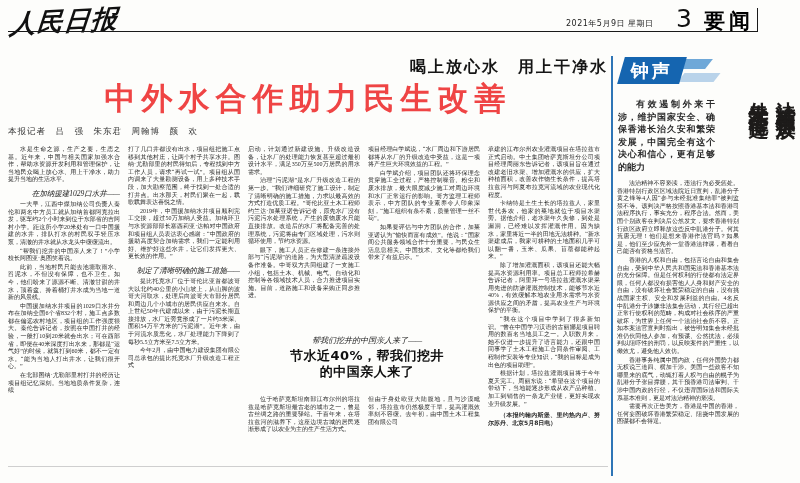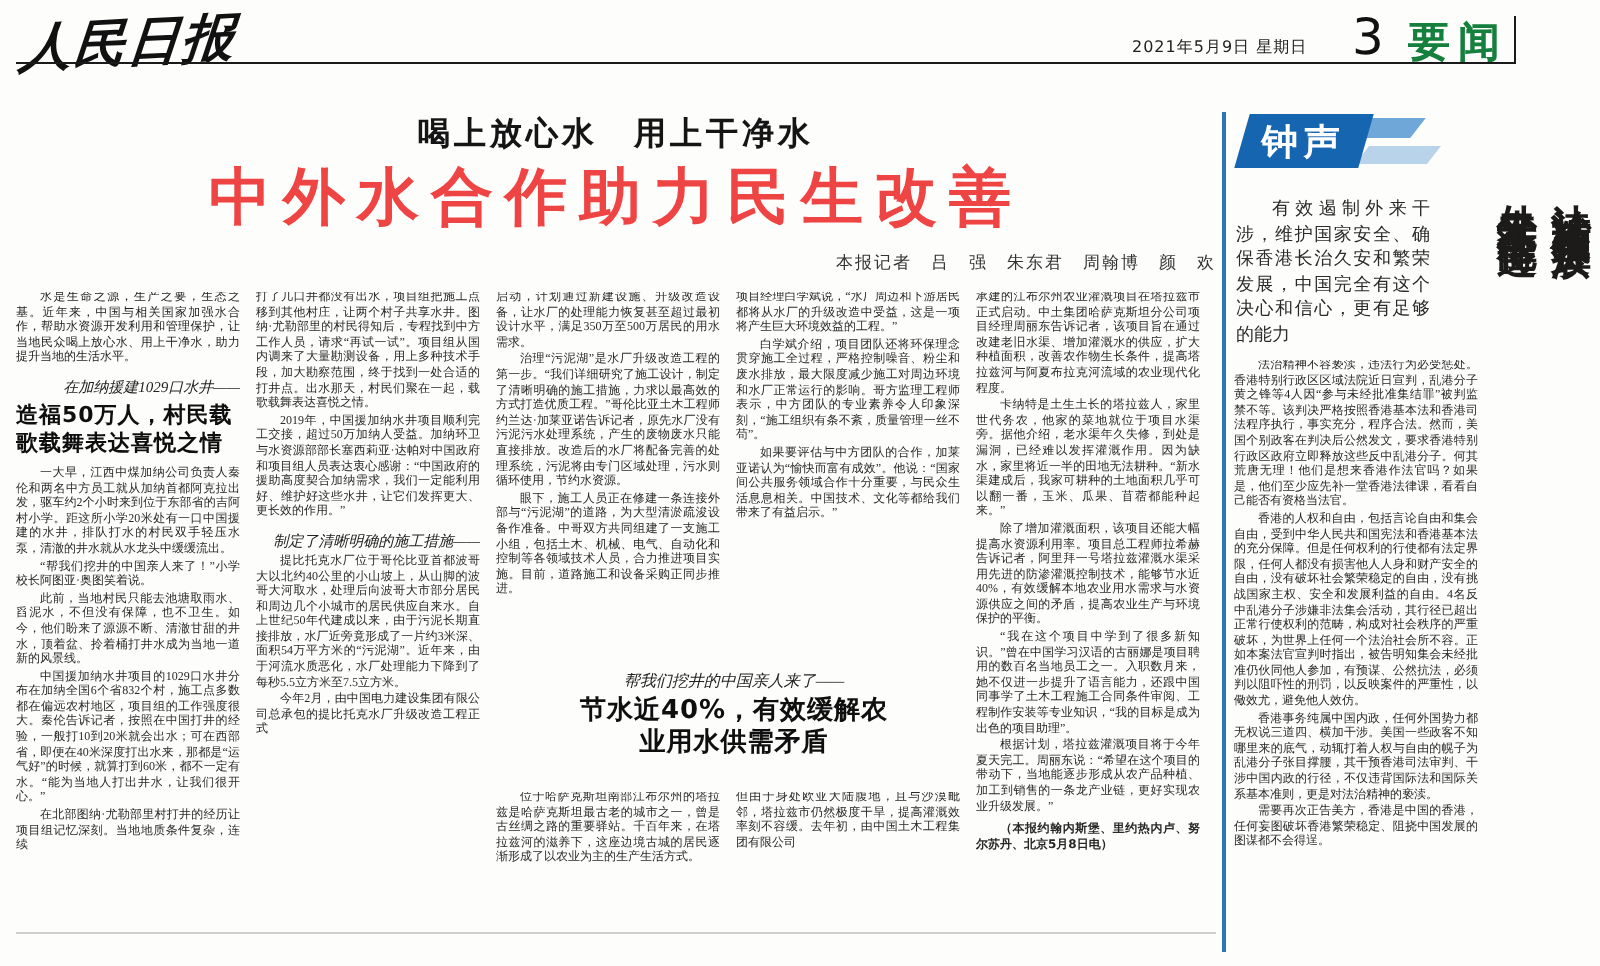--- a/index.html
+++ b/index.html
@@ -5,31 +5,31 @@
   html,body{margin:0;padding:0;}
   body{width:800px;height:483px;position:relative;background:#fdfdfb;overflow:hidden;
        font-family:"Liberation Serif","DejaVu Serif",serif;color:#2b2b2b;}
   .abs{position:absolute;}
 
   
   .masthead{left:10px;top:4px;font-family:"DejaVu Serif",serif;font-style:italic;font-weight:bold;
             font-size:26px;color:#111;transform:rotate(-3deg) skewX(-8deg);letter-spacing:1px;}
   .m-date{left:566px;top:18px;font-size:8px;color:#222;letter-spacing:0.5px;font-family:"DejaVu Sans",sans-serif;}
   .m-num{left:676px;top:4px;font-size:25px;color:#111;font-family:"DejaVu Sans",sans-serif;}
-  .m-sec{left:704px;top:7px;font-size:21px;font-weight:bold;letter-spacing:4px;color:#15803d;
+  .m-sec{left:704px;top:7px;font-size:21px;font-weight:bold;letter-spacing:4px;color:#000000;
          font-family:"DejaVu Sans",sans-serif;}
   .h-rule{left:8px;top:31px;width:749px;height:1px;background:#1a1a1a;}
   .h-corner{left:757px;top:8px;width:1px;height:24px;background:#1a1a1a;}
 
   
-  .kicker{left:8px;top:57px;width:600px;text-align:center;font-size:16px;font-weight:bold;
+  .kicker{left:8px;top:57px;width:600px;text-align:right;font-size:16px;font-weight:bold;
           letter-spacing:2px;color:#151515;}
   .headline{left:8px;top:78px;width:600px;text-align:center;font-size:31px;font-weight:900;
             letter-spacing:6px;color:#ef4444;font-family:"DejaVu Sans","Liberation Sans",sans-serif;}
-  .byline{left:8px;top:126px;width:600px;text-align:right;font-size:8.5px;color:#333;letter-spacing:1px;}
+  .byline{left:8px;top:126px;width:600px;text-align:left;font-size:8.5px;color:#333;letter-spacing:1px;}
 
   
   .col{top:146px;width:112px;overflow:hidden;text-align:justify;font-size:6px;line-height:7.6px;color:#282828;}
   .bp{margin:0 0 1px 0;text-indent:2em;}
   .intro-p{margin:0 0 2px 0;text-indent:2em;color:#1c1c1c;}
   .lead{font-style:italic;font-size:7.5px;line-height:9px;color:#222;text-align:right;margin:5px 0 3px 0;}
   .subbold{font-family:"DejaVu Sans","Liberation Sans",sans-serif;font-weight:bold;font-size:11px;
            line-height:14px;color:#0f0f0f;text-align:left;margin:0 0 5px 0;letter-spacing:0.5px;}
   .island{left:254px;top:336px;width:226px;text-align:center;}
   .island .lead{text-align:center;margin:0 0 3px 0;font-size:8px;}
@@ -40,21 +40,21 @@
 
   
   .divider{left:611px;top:56px;width:2px;height:420px;background:#2e75b6;}
   .zs{left:619px;top:56px;width:95px;height:34px;}
   .zs-s1{position:absolute;left:56px;top:3px;width:34px;height:10px;background:#6fa8d8;transform:skewX(-38deg);}
   .zs-s2{position:absolute;left:62px;top:17px;width:36px;height:9px;background:#b9d3ea;transform:skewX(-38deg);}
   .zs-main{position:absolute;left:2px;top:1px;width:62px;height:27px;background:#1565b0;transform:skewX(-16deg);
            display:flex;align-items:center;justify-content:center;}
   .zs-main span{transform:skewX(16deg);color:#fff;font-weight:bold;font-size:18px;letter-spacing:3px;
                 font-family:"DejaVu Sans",sans-serif;}
-  .c-intro{left:618px;top:98px;width:97px;font-size:9px;line-height:12.5px;font-weight:normal;color:#2a2a2a;
+  .c-intro{left:618px;top:98px;width:97px;font-size:9px;line-height:12.5px;font-weight:bold;color:#2a2a2a;
            text-align:justify;text-indent:2em;}
   .c-body{left:617px;top:180px;width:122px;height:298px;overflow:hidden;text-align:justify;
           font-size:6px;line-height:7.6px;color:#282828;}
   .vhead{left:746px;top:86px;height:392px;writing-mode:vertical-rl;text-orientation:upright;
          font-family:"DejaVu Sans","Liberation Sans",sans-serif;font-weight:900;font-size:20px;
          letter-spacing:2.5px;color:#1d1b1a;}
   .vhead span{display:block;}
   .vhead .gap{margin-bottom:22px;}
 </style>
 </head>
@@ -67,21 +67,20 @@
 <div class="abs h-rule"></div>
 <div class="abs h-corner"></div>
 
 <div class="abs kicker">喝上放心水　用上干净水</div>
 <div class="abs headline">中外水合作助力民生改善</div>
 <div class="abs byline">本报记者　吕　强　朱东君　周翰博　颜　欢</div>
 
 <div class="abs col" style="left:8px;height:318px;">
   <p class="intro-p">水是生命之源，生产之要，生态之基。近年来，中国与相关国家加强水合作，帮助水资源开发利用和管理保护，让当地民众喝上放心水、用上干净水，助力提升当地的生活水平。</p>
   <div class="lead">在加纳援建1029口水井——</div>
-  <div class="subbold">造福50万人，村民载歌载舞表达喜悦之情</div>
   <p class="bp">一大早，江西中煤加纳公司负责人秦伦和两名中方员工就从加纳首都阿克拉出发，驱车约2个小时来到位于东部省的吉阿村小学。距这所小学20米处有一口中国援建的水井，排队打水的村民双手轻压水泵，清澈的井水就从水龙头中缓缓流出。</p>
   <p class="bp">“帮我们挖井的中国亲人来了！”小学校长阿图亚·奥图笑着说。</p>
   <p class="bp">此前，当地村民只能去池塘取雨水、舀泥水，不但没有保障，也不卫生。如今，他们盼来了源源不断、清澈甘甜的井水，顶着盆、拎着桶打井水成为当地一道新的风景线。</p>
   <p class="bp">中国援加纳水井项目的1029口水井分布在加纳全国6个省832个村，施工点多数都在偏远农村地区，项目组的工作强度很大。秦伦告诉记者，按照在中国打井的经验，一般打10到20米就会出水；可在西部省，即便在40米深度打出水来，那都是“运气好”的时候，就算打到60米，都不一定有水。“能为当地人打出井水，让我们很开心。”</p>
   <p class="bp">在北部图纳·尤勒部里村打井的经历让项目组记忆深刻。当地地质条件复杂，连续</p>
 </div>
 
 <div class="abs col" style="left:128px;height:318px;">
   <p class="bp" style="text-indent:0;">打了几口井都没有出水，项目组把施工点移到其他村庄，让两个村子共享水井。图纳·尤勒部里的村民得知后，专程找到中方工作人员，请求“再试一试”。项目组从国内调来了大量勘测设备，用上多种技术手段，加大勘察范围，终于找到一处合适的打井点。出水那天，村民们聚在一起，载歌载舞表达喜悦之情。</p>
   <p class="bp">2019年，中国援加纳水井项目顺利完工交接，超过50万加纳人受益。加纳环卫与水资源部部长塞西莉亚·达帕对中国政府和项目组人员表达衷心感谢：“中国政府的援助高度契合加纳需求，我们一定能利用好、维护好这些水井，让它们发挥更大、更长效的作用。”</p>
@@ -90,21 +89,21 @@
   <p class="bp">今年2月，由中国电力建设集团有限公司总承包的提比托克水厂升级改造工程正式</p>
 </div>
 
 <div class="abs col" style="left:248px;height:188px;">
   <p class="bp" style="text-indent:0;">启动，计划通过新建设施、升级改造设备，让水厂的处理能力恢复甚至超过最初设计水平，满足350万至500万居民的用水需求。</p>
   <p class="bp">治理“污泥湖”是水厂升级改造工程的第一步。“我们详细研究了施工设计，制定了清晰明确的施工措施，力求以最高效的方式打造优质工程。”哥伦比亚土木工程师约兰达·加莱亚诺告诉记者，原先水厂没有污泥污水处理系统，产生的废物废水只能直接排放。改造后的水厂将配备完善的处理系统，污泥将由专门区域处理，污水则循环使用，节约水资源。</p>
   <p class="bp">眼下，施工人员正在修建一条连接外部与“污泥湖”的道路，为大型清淤疏浚设备作准备。中哥双方共同组建了一支施工小组，包括土木、机械、电气、自动化和控制等各领域技术人员，合力推进项目实施。目前，道路施工和设备采购正同步推进。</p>
 </div>
 <div class="abs island">
   <div class="lead">帮我们挖井的中国亲人来了——</div>
-  <div class="subbold">节水近40%，有效缓解农业用水供需矛盾</div>
+  <div class="subbold">节水近40%，帮我们挖井的中国亲人来了</div>
 </div>
 <div class="abs col" style="left:248px;top:396px;height:68px;">
   <p class="bp">位于哈萨克斯坦南部江布尔州的塔拉兹是哈萨克斯坦最古老的城市之一，曾是古丝绸之路的重要驿站。千百年来，在塔拉兹河的滋养下，这座边境古城的居民逐渐形成了以农业为主的生产生活方式。</p>
 </div>
 
 <div class="abs col" style="left:368px;height:188px;">
   <p class="bp" style="text-indent:0;">项目经理白学斌说，“水厂周边和下游居民都将从水厂的升级改造中受益，这是一项将产生巨大环境效益的工程。”</p>
   <p class="bp">白学斌介绍，项目团队还将环保理念贯穿施工全过程，严格控制噪音、粉尘和废水排放，最大限度减少施工对周边环境和水厂正常运行的影响。哥方监理工程师表示，中方团队的专业素养令人印象深刻，“施工组织有条不紊，质量管理一丝不苟”。</p>
   <p class="bp">如果要评估与中方团队的合作，加莱亚诺认为“愉快而富有成效”。他说：“国家间公共服务领域合作十分重要，与民众生活息息相关。中国技术、文化等都给我们带来了有益启示。”</p>
 </div>

